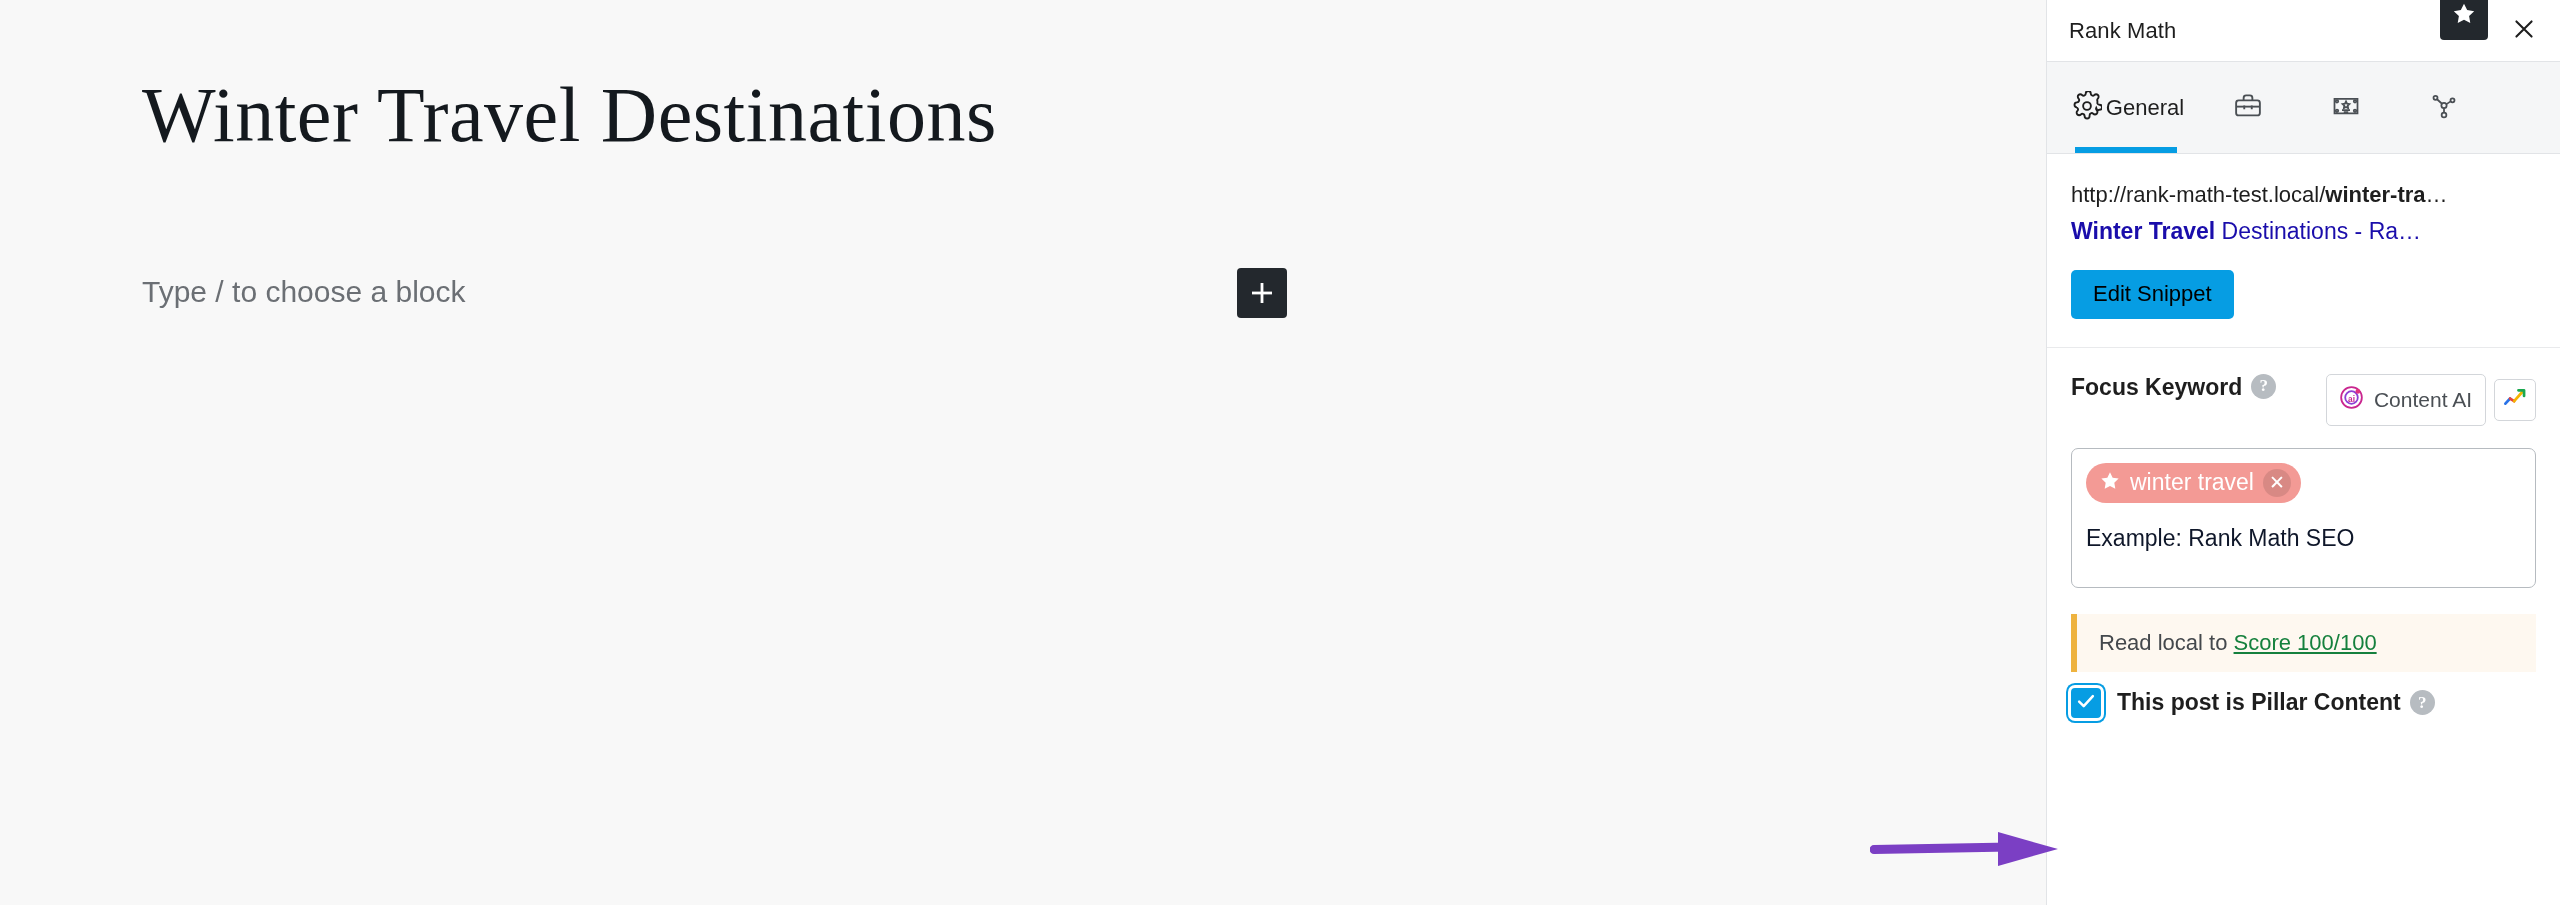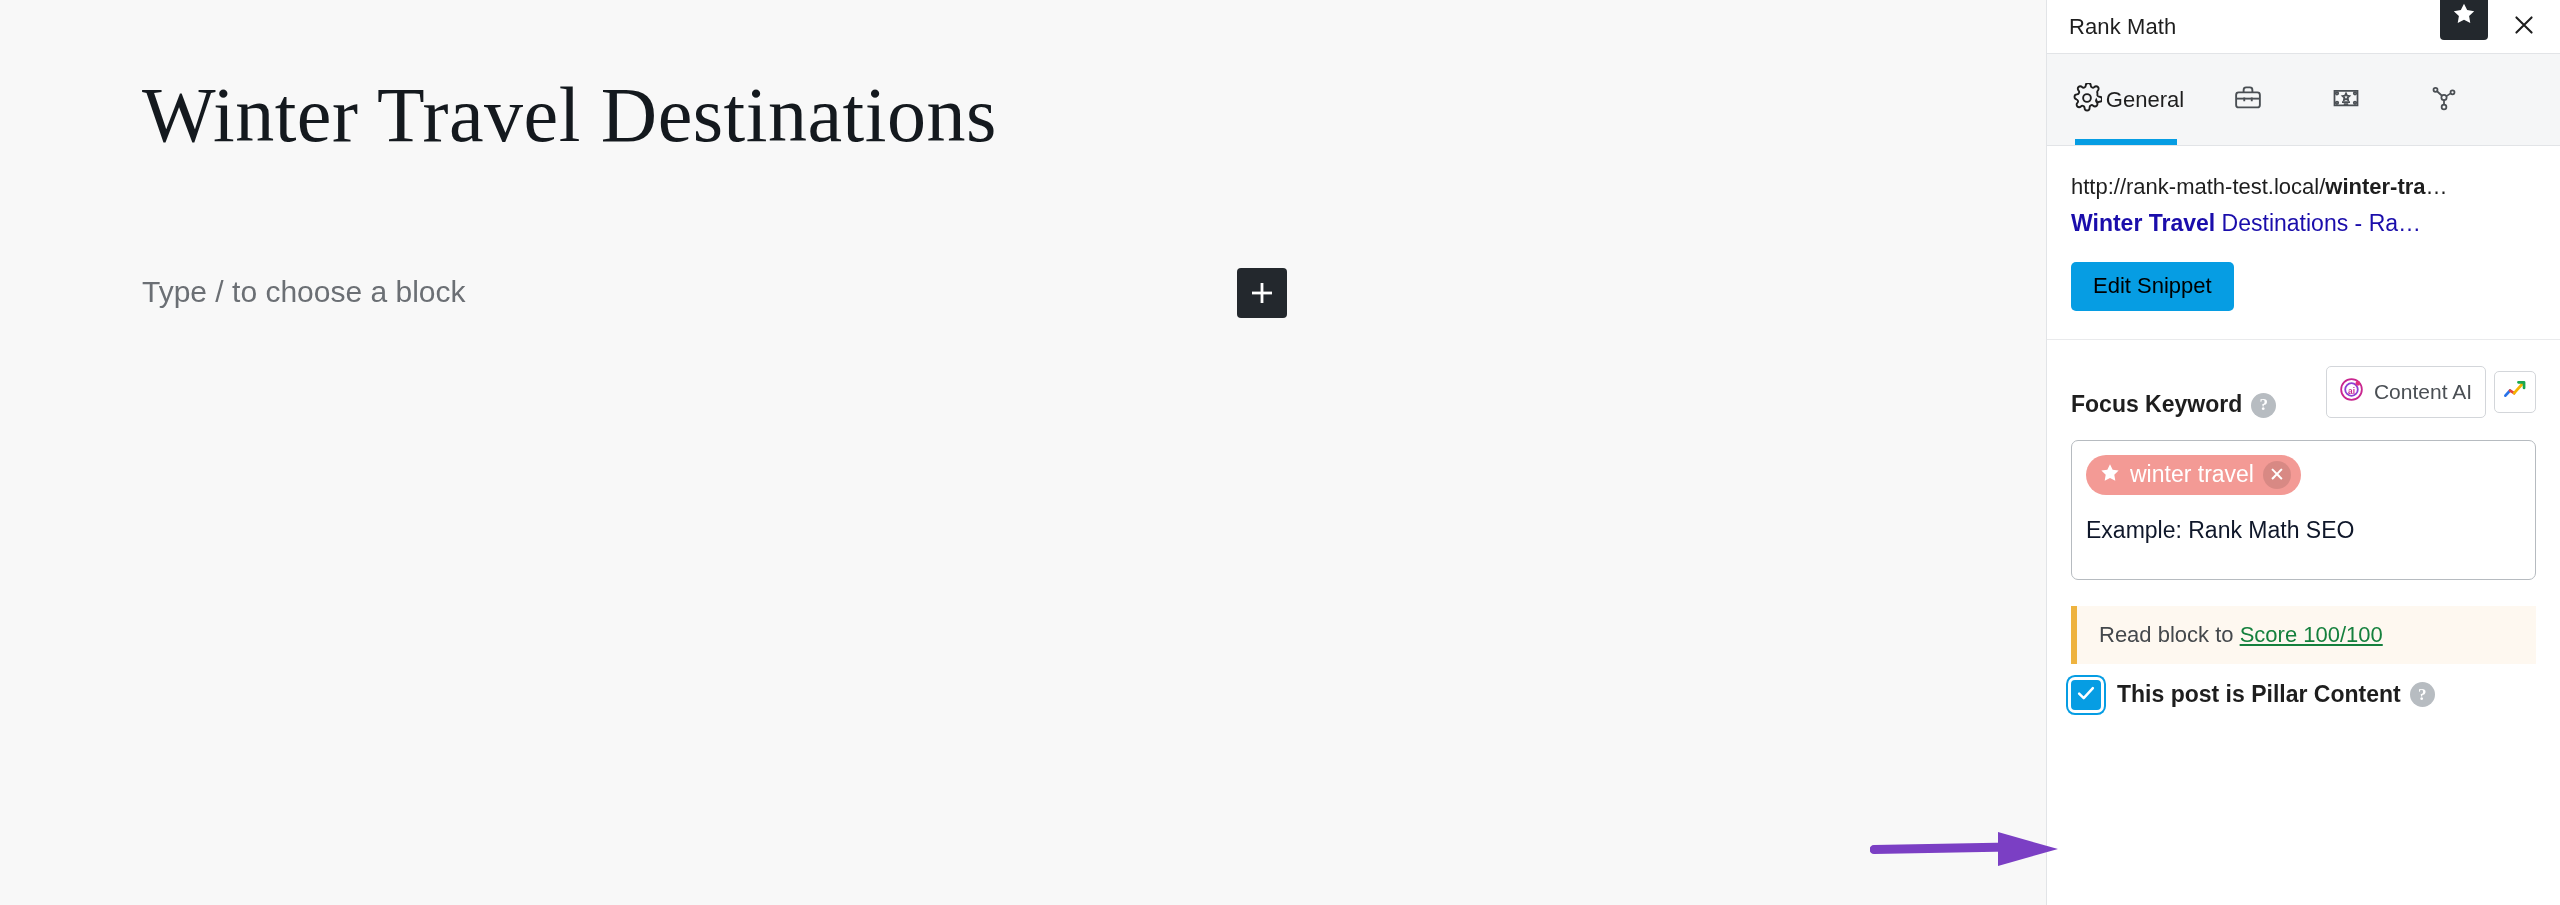--- a/index.html
+++ b/index.html
@@ -45,21 +45,21 @@
 
   
   #rank-math-sidebar{
     position:absolute; right:0; top:0;
     width:514px; height:905px;
     background:#ffffff;
     border-left:1px solid #e2e4e7;
   }
   .rm-header{
     position:relative;
-    height:54px;
+    height:62px;
     background:#ffffff;
     display:flex; align-items:center;
     padding-left:22px;
     border-bottom:1px solid #e2e4e7;
   }
   .rm-header-title{
     font-size:22px;
     font-weight:400;
     color:#1e1e1e;
     letter-spacing:0.1px;
@@ -152,21 +152,21 @@
     font-family:"Liberation Sans", sans-serif;
     font-size:22px;
     padding:11px 22px;
     cursor:pointer;
     line-height:1.2;
   }
 
   
   .fk-row{
     display:flex;
-    align-items:flex-end;
+    align-items:flex-start;
     margin-bottom:22px;
   }
   .fk-label{
     font-size:23px;
     font-weight:700;
     color:#1e1e1e;
   }
   .help-icon{
     width:25px; height:25px;
     border-radius:50%;
@@ -435,21 +435,21 @@
           </svg>
         </span>
         <span class="kw-text">winter travel</span>
         <span class="kw-remove">✕</span>
       </span>
       <div class="kw-placeholder">Example: Rank Math SEO</div>
     </div>
   </div>
 
   <div id="score-notice">
-    <span class="txt"><span>Read block to </span><a>Score 100/100</a></span>
+    <span class="txt"><span>Read local to </span><a>Score 100/100</a></span>
   </div>
 
   <div id="pillar-row">
     <span id="pillar-checkbox">
       <span>
         <svg width="22" height="22" viewBox="0 0 24 24" fill="none">
           <path d="M4.5 12.6l5 5 10-11" stroke="#ffffff" stroke-width="2.7" stroke-linecap="round" stroke-linejoin="round"></path>
         </svg>
       </span>
     </span>

